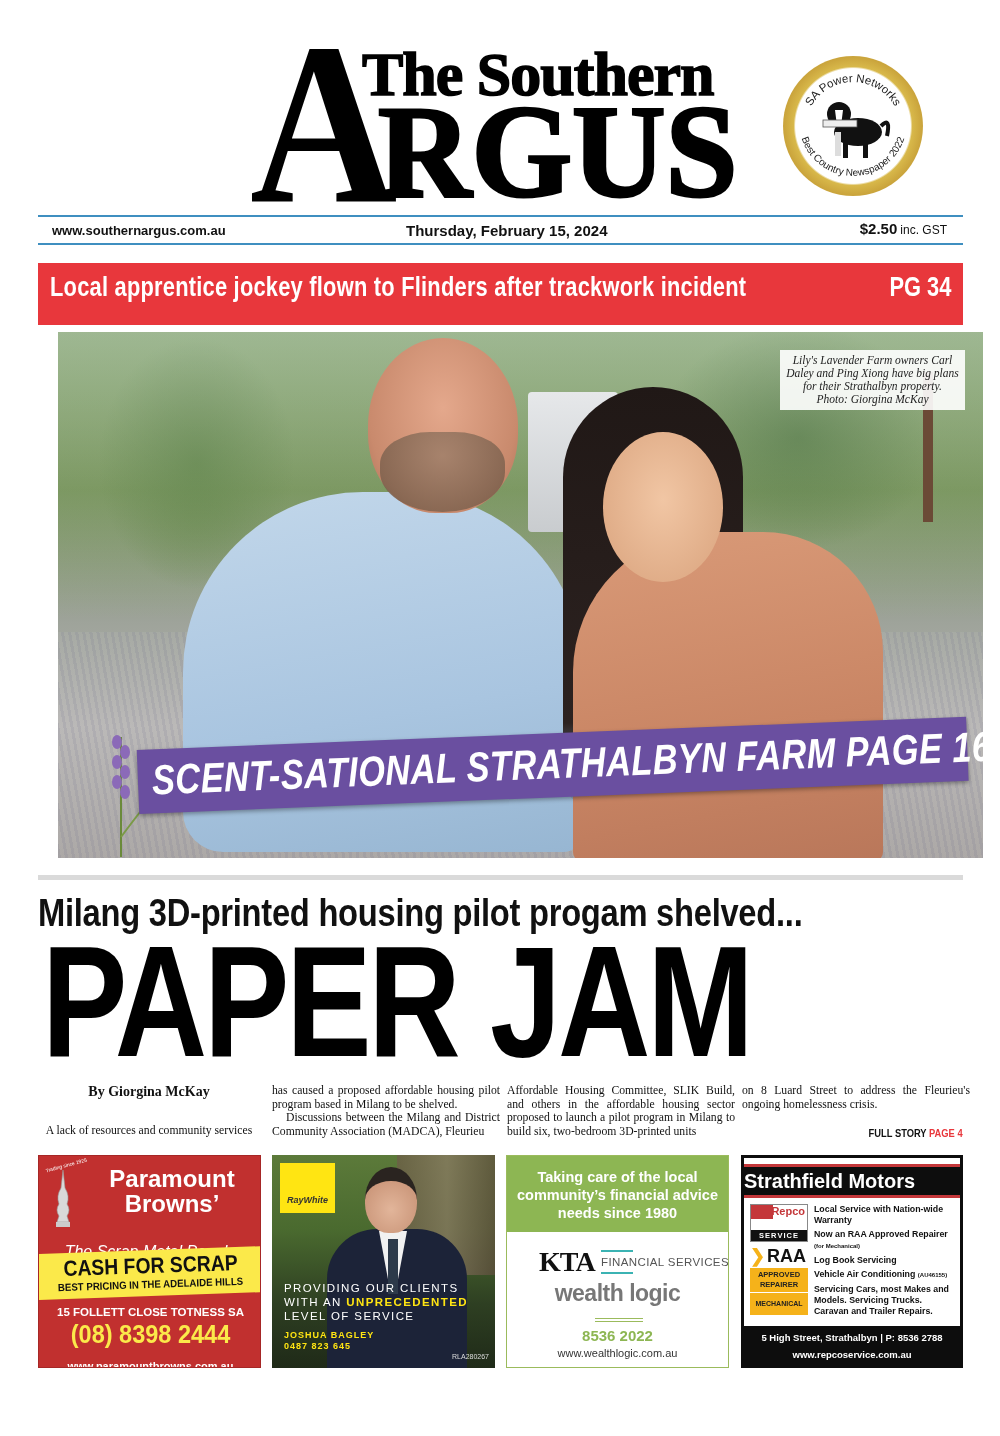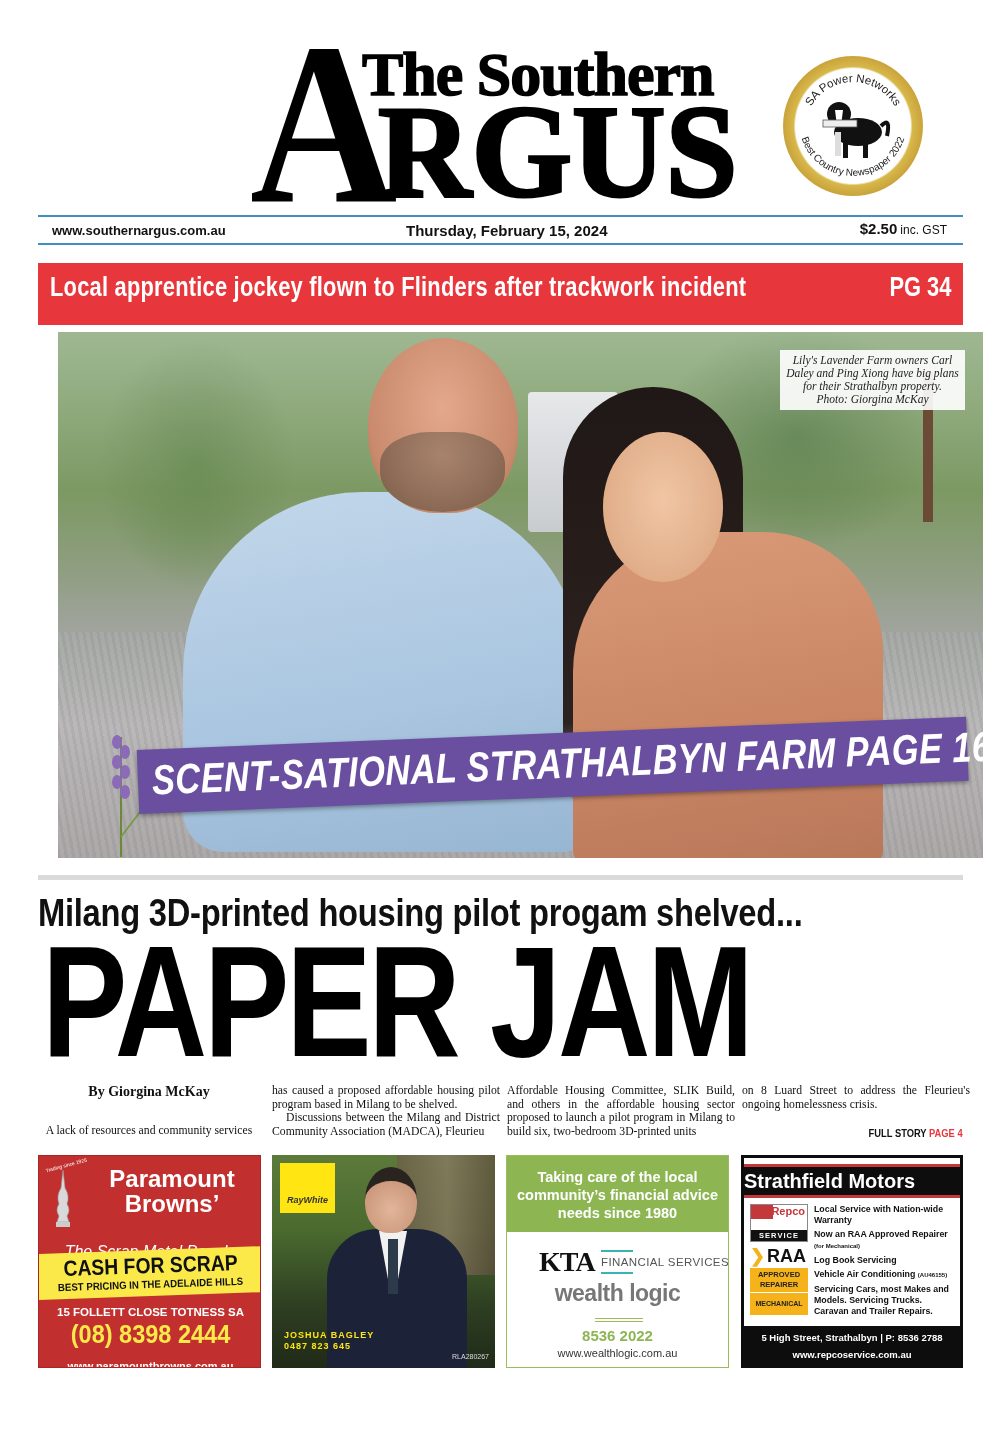--- a/index.html
+++ b/index.html
@@ -251,20 +251,25 @@
 <div class="ad ad2">
   <div class="rw-tree"></div>
   <div class="rw-person">
     <div class="rw-suit"></div>
     <div class="rw-shirt"></div>
     <div class="rw-tie"></div>
     <div class="rw-head"></div>
   </div>
   <div class="rw-logo">
     <span class="rw-logo-text">RayWhite</span>
+  </div>
+  <div class="rw-copy">
+    <div>PROVIDING OUR CLIENTS</div>
+    <div><span>WITH AN </span><span class="hl">UNPRECEDENTED</span></div>
+    <div>LEVEL OF SERVICE</div>
   </div>
   <div class="rw-agent">
     <div>JOSHUA BAGLEY</div>
     <div>0487 823 645</div>
   </div>
   <div class="rw-lic">RLA280267</div>
 </div>
 
 <div class="ad ad3">
   <div class="kta-green">

